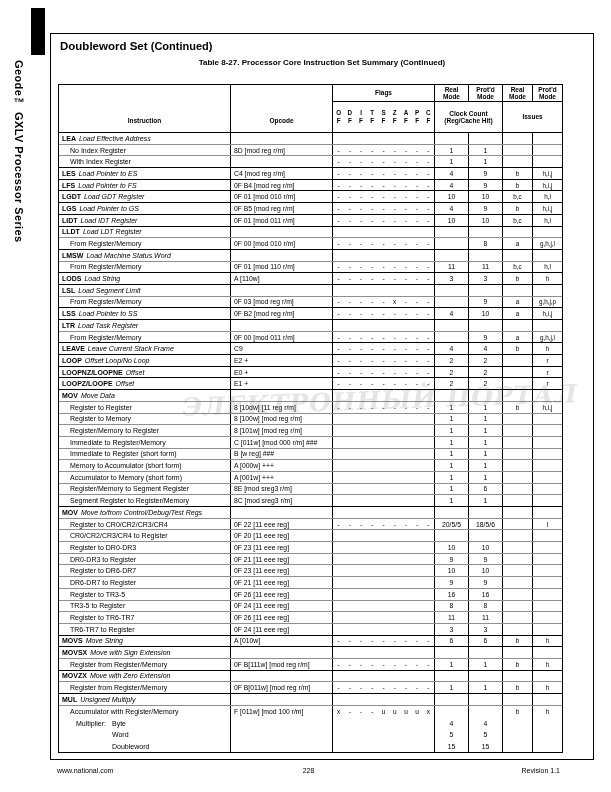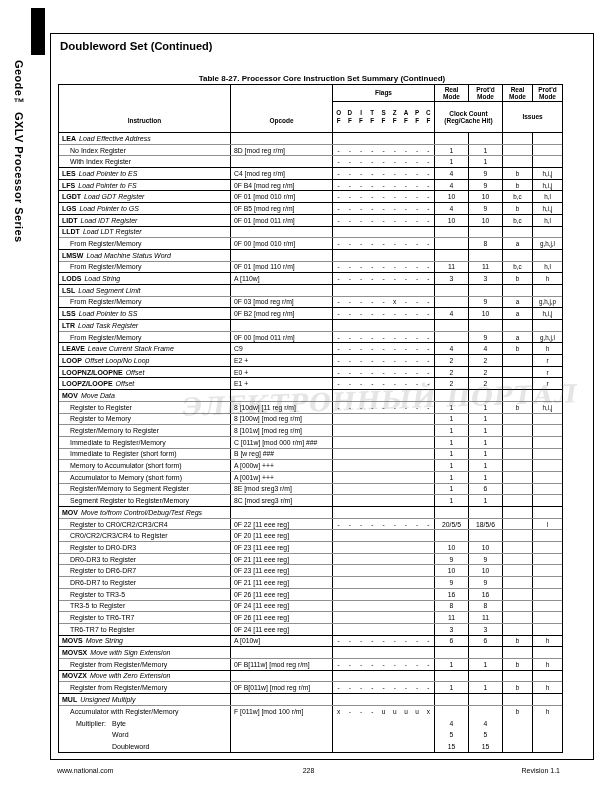--- a/index.html
+++ b/index.html
@@ -9,21 +9,21 @@
   
   .side-tab{position:absolute;left:31px;top:8px;width:14px;height:47px;background:#000;}
   .side-title{position:absolute;left:13px;top:60px;writing-mode:vertical-rl;
     font-weight:bold;font-size:11px;letter-spacing:0.4px;white-space:nowrap;}
 
   
   .content-box{position:absolute;left:50px;top:33px;width:544px;height:727px;
     border:1.3px solid #000;box-sizing:border-box;}
   .inst-header{position:absolute;left:9px;top:6px;font-weight:bold;font-size:11.5px;}
   .inst-header .continued{font-size:11px;}
-  .table-title{position:absolute;left:0;top:40px;width:100%;text-align:center;
+  .table-title{position:absolute;left:0;top:24px;width:100%;text-align:center;
     font-weight:bold;font-size:8px;}
 
   
   .itable{position:absolute;left:7px;top:50px;width:503px;border:1.2px solid #000;box-sizing:content-box;}
   .thead{display:grid;grid-template-columns:171px 102px 102px 34px 34px 30px 30px;
     grid-template-rows:17px 30px;border-bottom:1.4px solid #000;
     font-weight:bold;font-size:6.5px;text-align:center;}
   .hc{box-sizing:border-box;display:flex;align-items:center;justify-content:center;
     line-height:1.15;padding:0 2px;}
   .h-instr{grid-row:1/3;grid-column:1;align-items:flex-end;padding-bottom:8px;}

